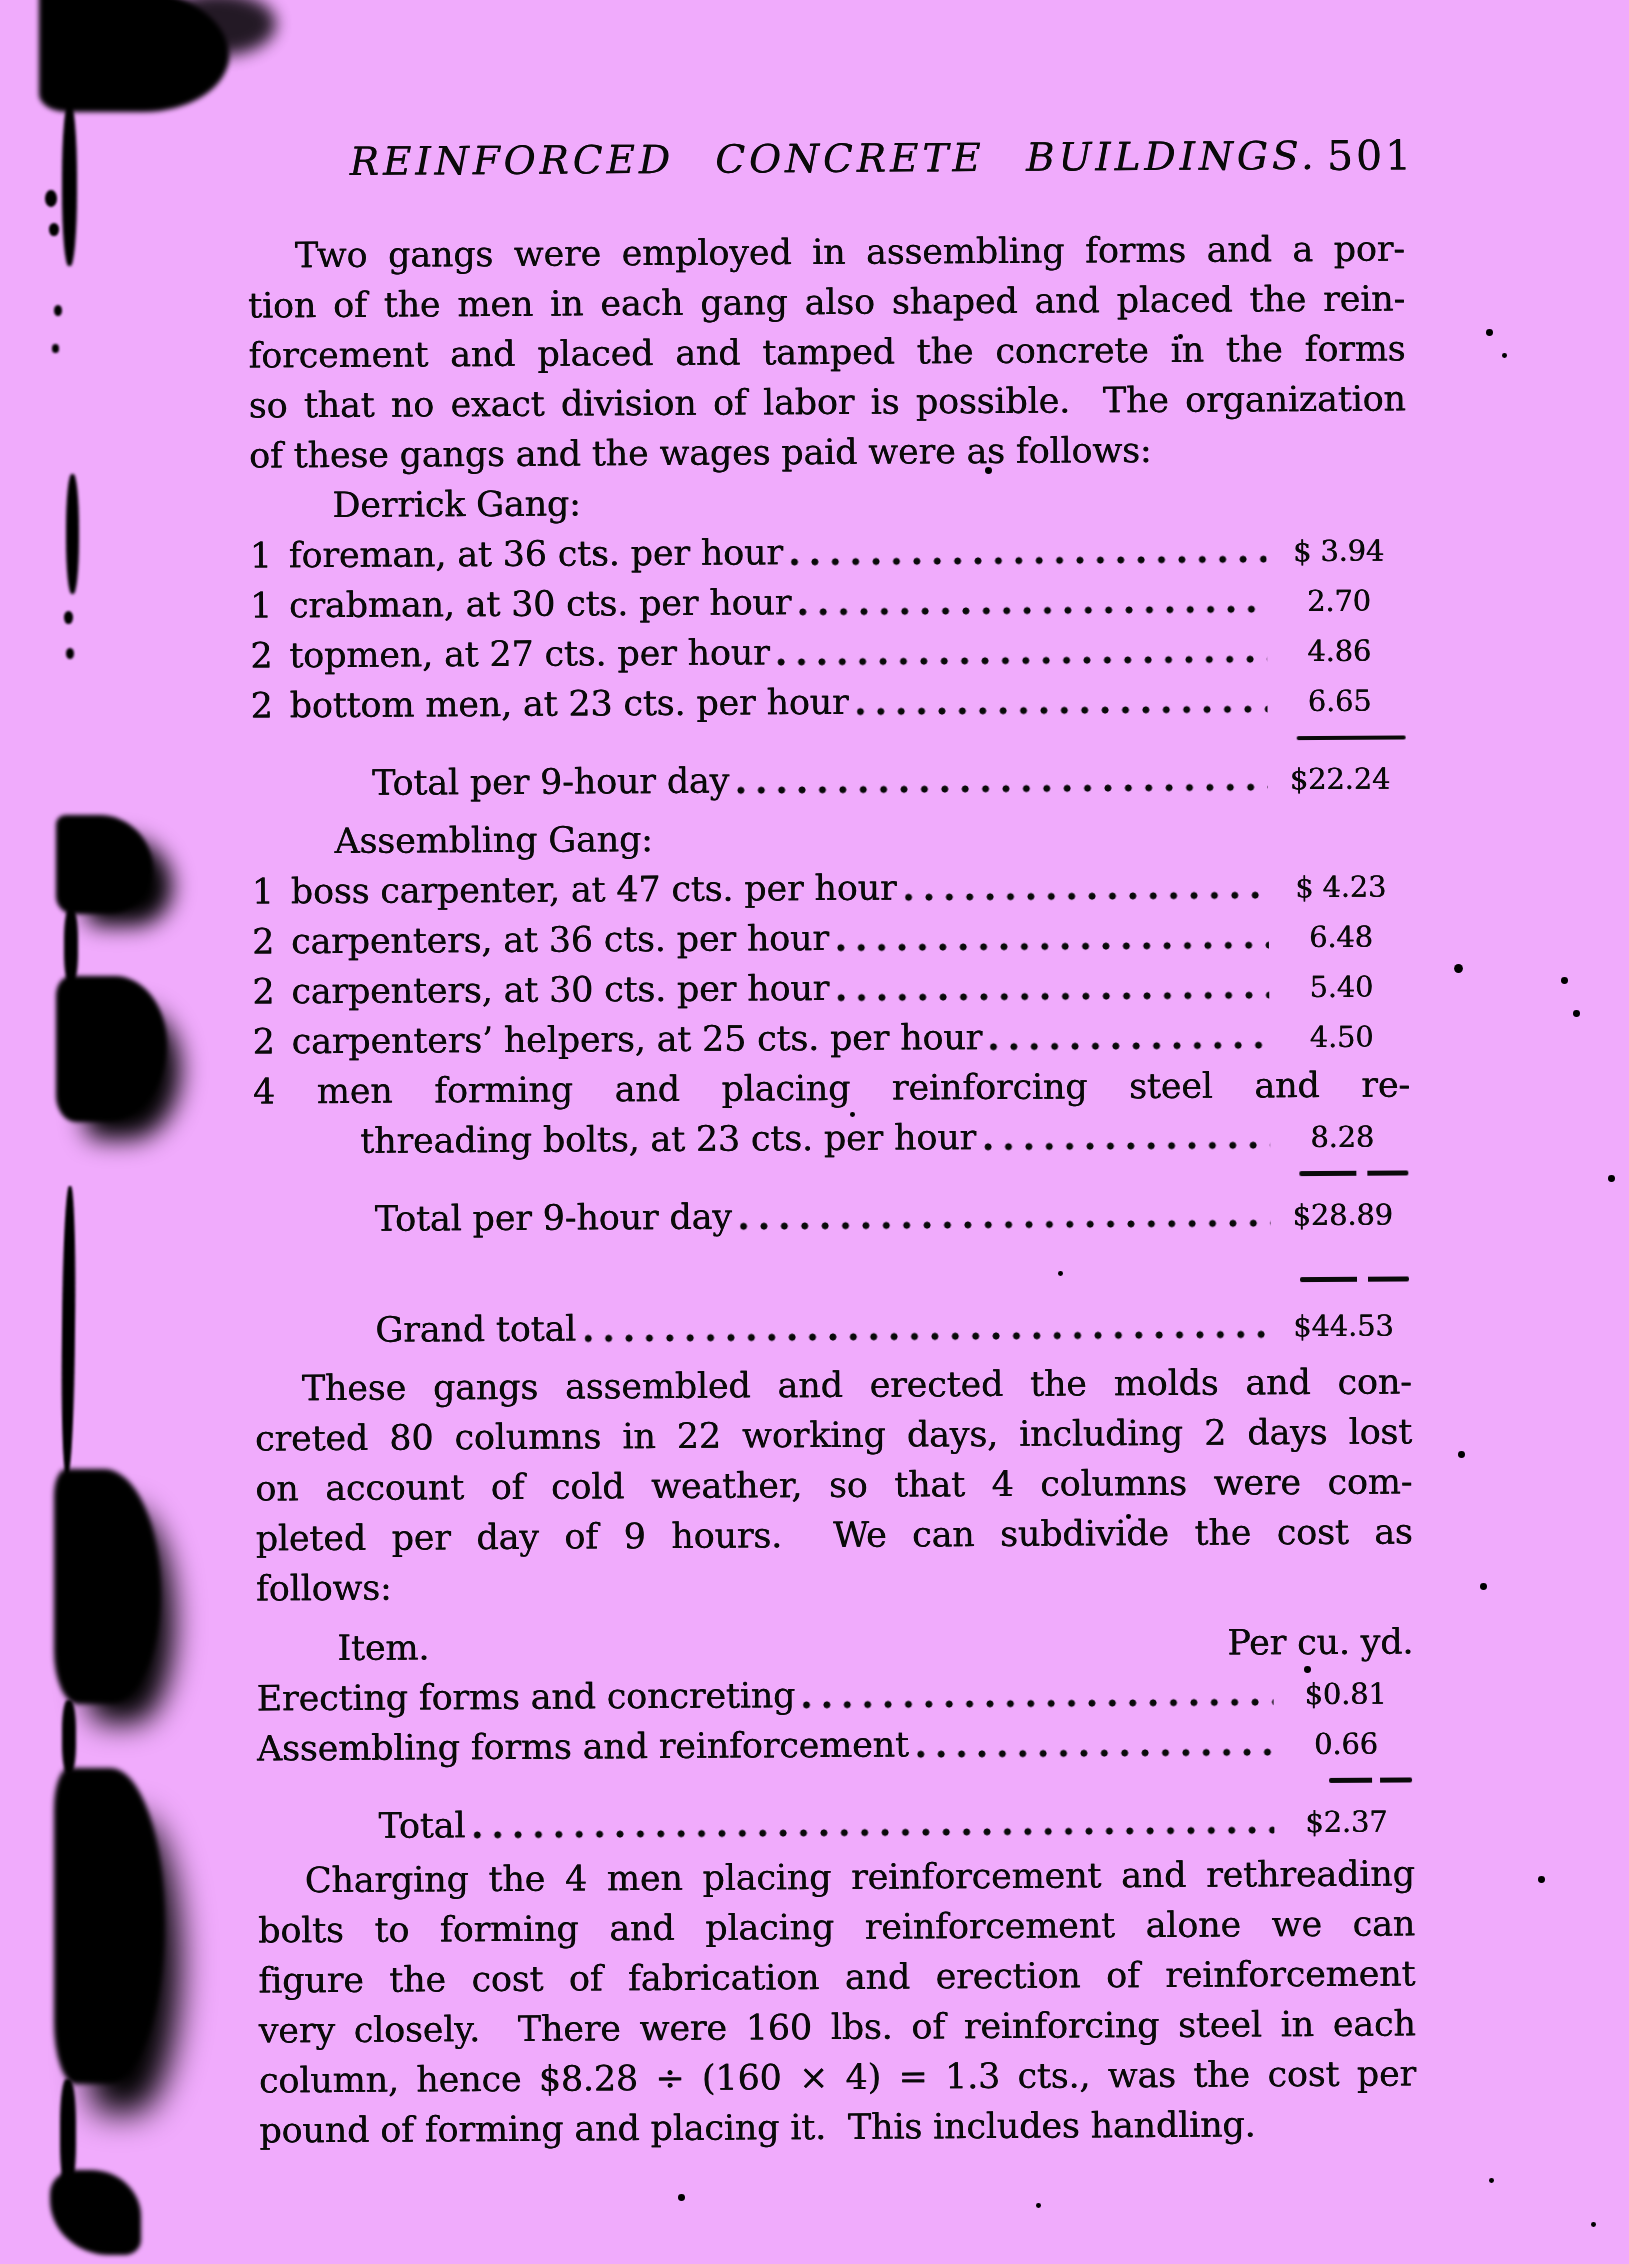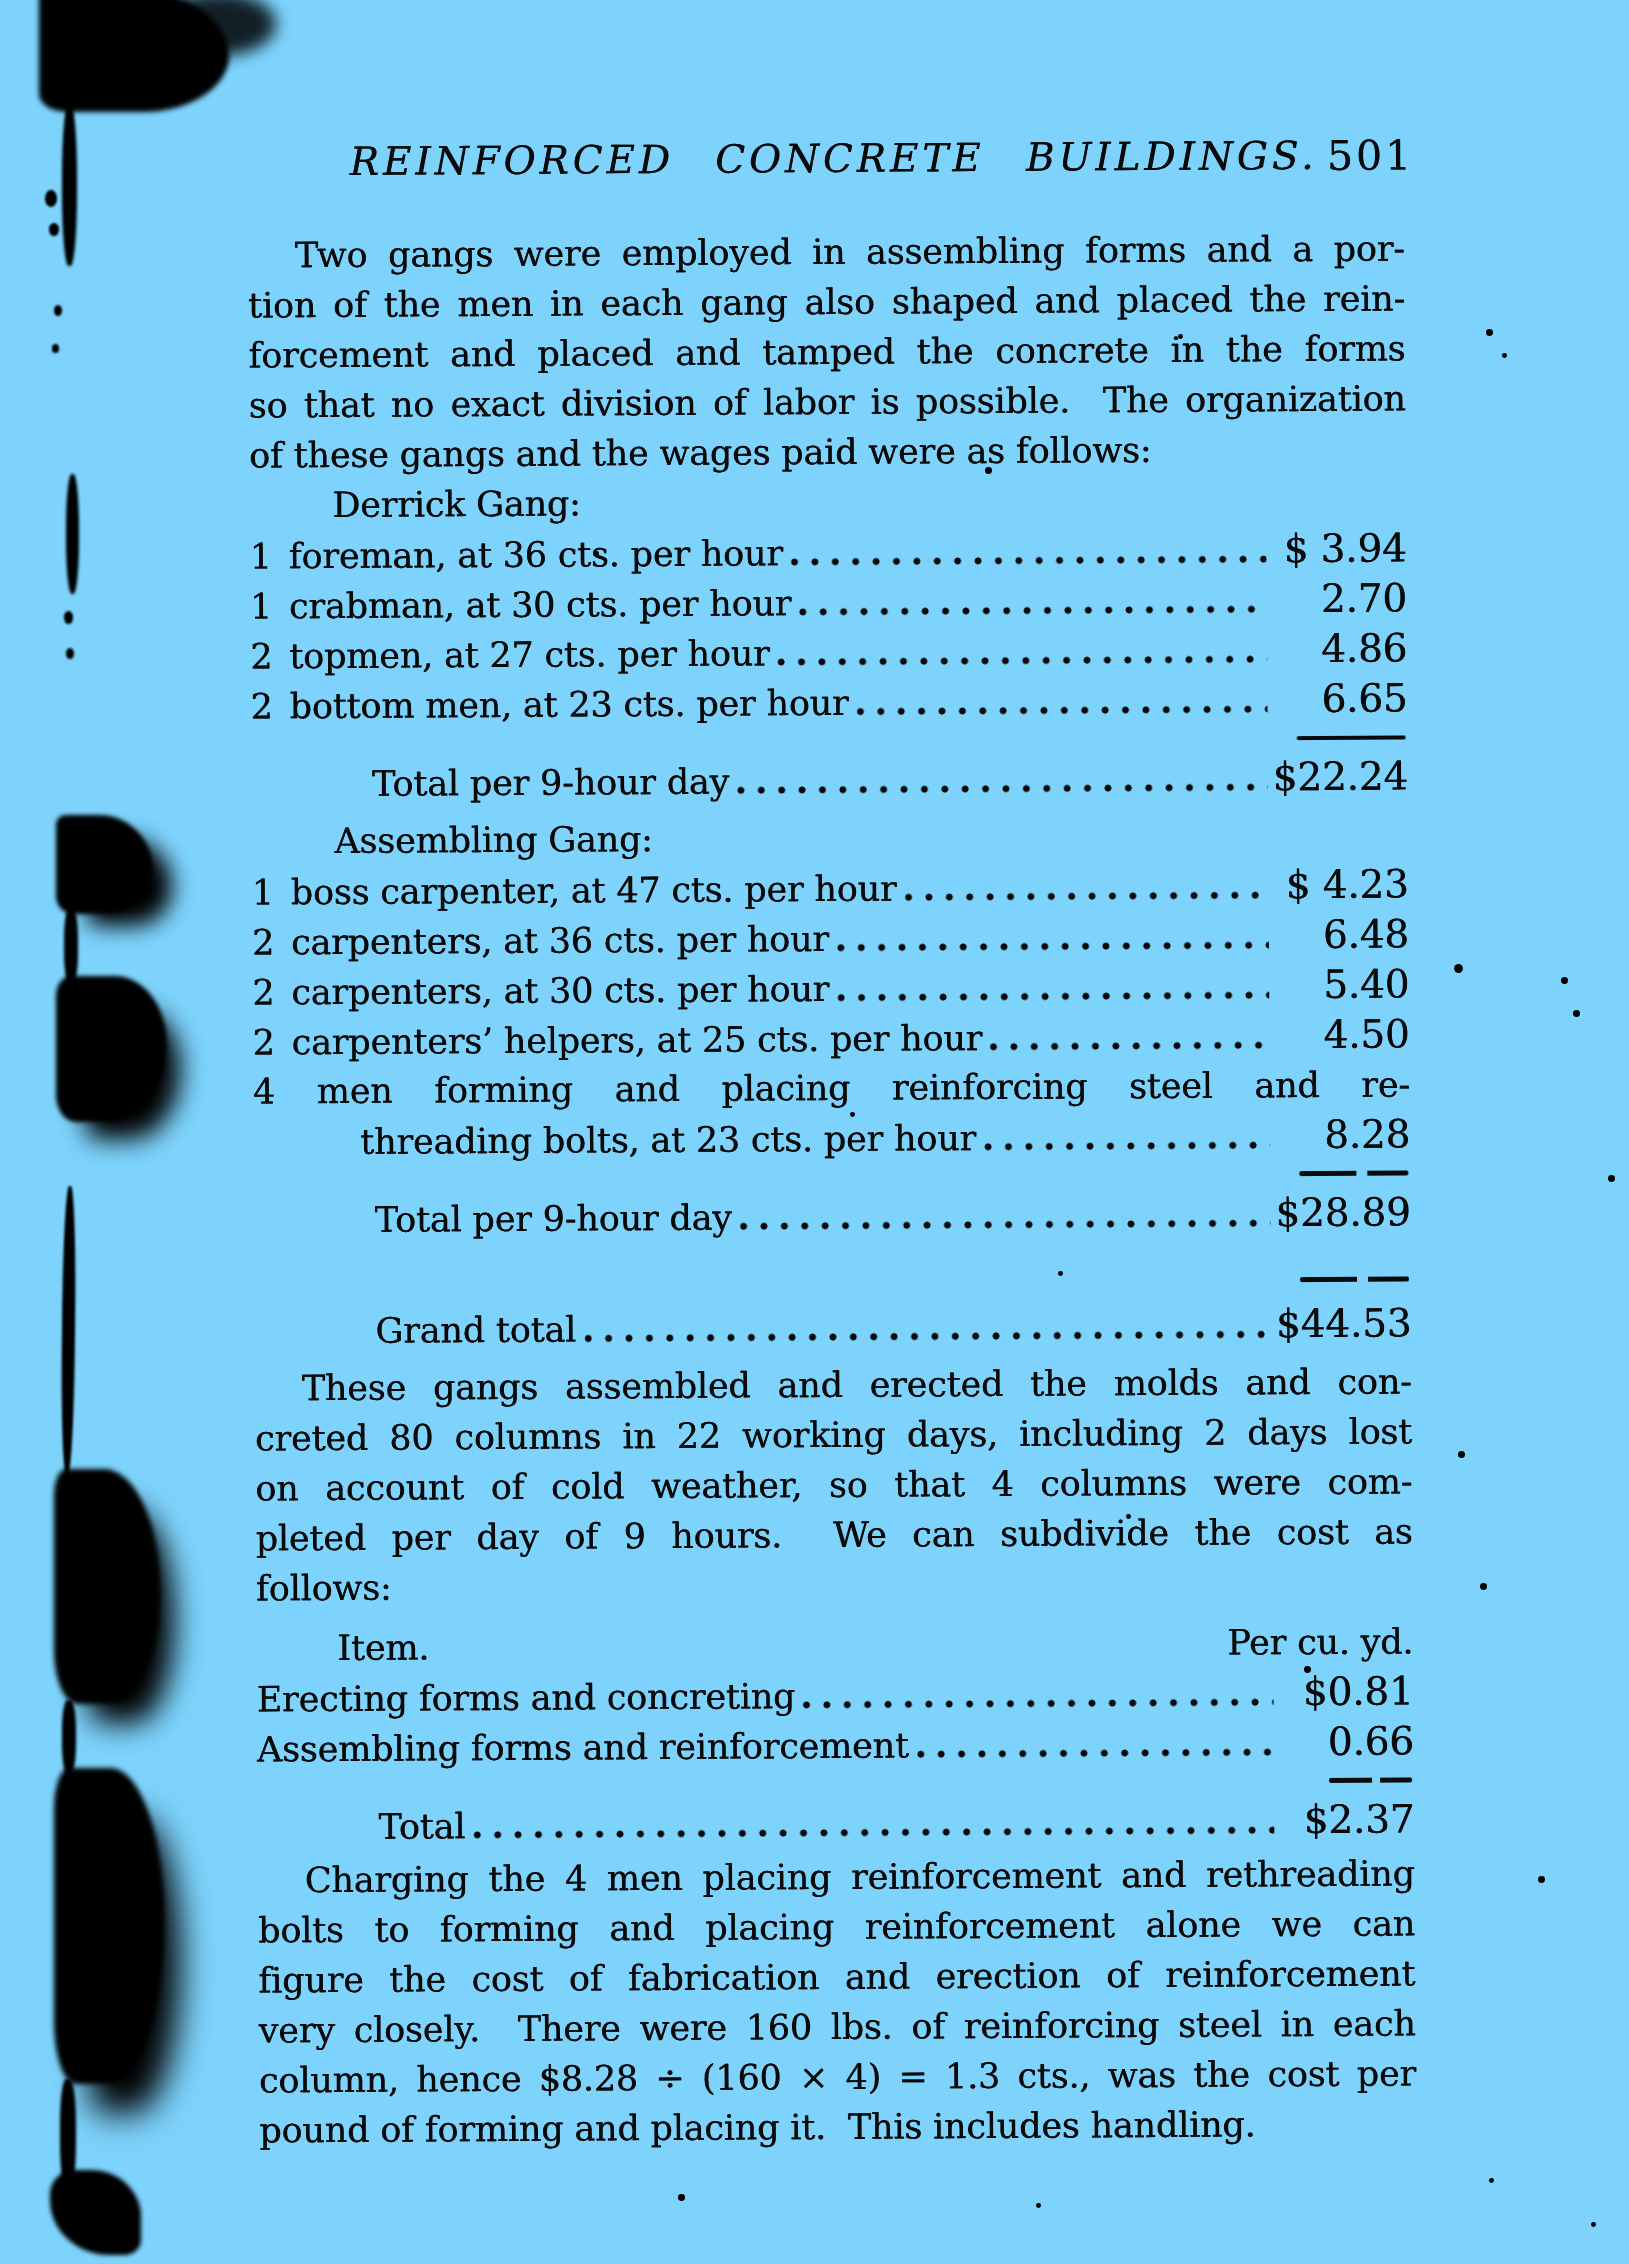--- a/index.html
+++ b/index.html
@@ -1,19 +1,19 @@
 <!DOCTYPE html>
 <html><head>
 <meta charset="utf-8">
 <style>
   html,body{margin:0;padding:0;background:#e8e8e8;}
   .page{
     position:relative;
     width:1629px;height:2265px;
-    background:#7dd3fc;
+    background:#f0abfc;
     overflow:hidden;
     font-family:"DejaVu Serif","Liberation Serif",serif;
     color:#0a0a0a;
   }
   .content{
     position:absolute;left:247px;top:134px;width:1157px;
     transform:rotate(-0.35deg);
     transform-origin:50% 0;
     text-shadow:0.4px 0 0 currentColor;
     font-size:35px;line-height:50px;letter-spacing:-0.2px;
@@ -48,21 +48,21 @@
   .row{display:flex;align-items:baseline;height:50px;}
   .qty{flex:0 0 39px;}
   .desc{white-space:nowrap;}
   .desc.cont{padding-left:68px;}
   .leader{
     flex:1 1 auto;align-self:flex-end;
     height:14.6px;margin:0 3.9px 8.7px 7.8px;
     background-image:radial-gradient(circle at 3.9px 7.8px,#0a0a0a 3.1px,transparent 3.8px);
     background-size:20.4px 14.6px;background-repeat:repeat-x;
   }
-  .amt{flex:0 0 136px;text-align:right;font-size:39px;white-space:nowrap;}
+  .amt{flex:0 0 136px;text-align:center;font-size:29px;white-space:nowrap;}
   .wrap-line{
     text-align:justify;text-align-last:justify;
     white-space:pre-wrap;height:50px;
   }
   
   .total-row .t-label{padding-left:121px;white-space:nowrap;}
   
   .rule{
     height:4.9px;width:109px;background:#0a0a0a;
     margin:11.6px 1.9px 11.6px auto;border-radius:1.9px;

